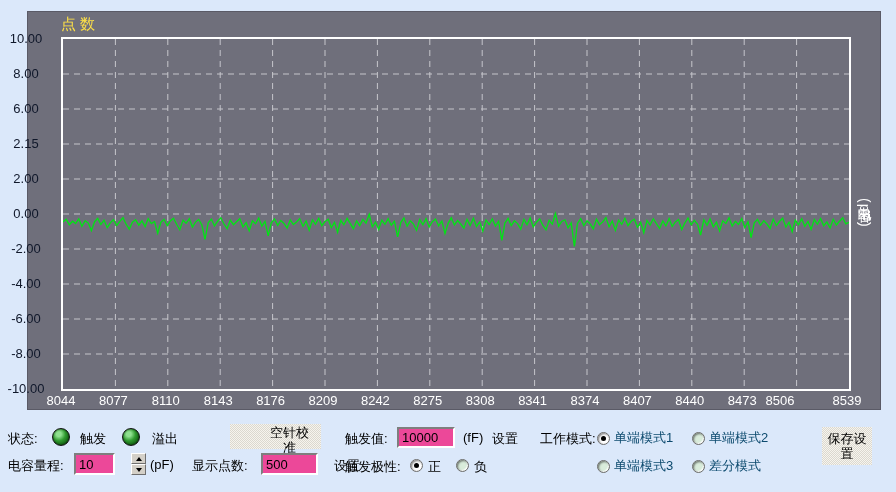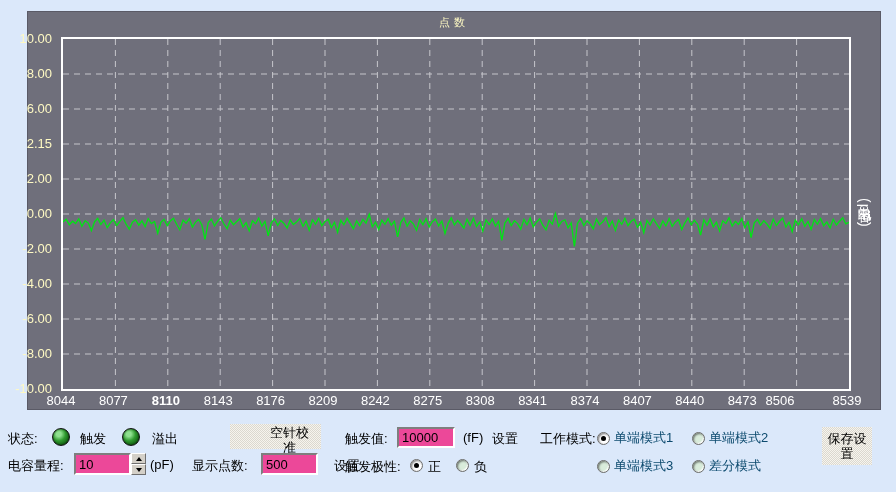--- a/index.html
+++ b/index.html
@@ -10,30 +10,30 @@
     position:relative;overflow:hidden;
     -webkit-font-smoothing:none;
   }
   
   .chart-panel{
     position:absolute;left:27px;top:11px;width:854px;height:399px;
     background:#6f6f7b;border:1px solid #5a5a66;box-sizing:border-box;
   }
   .chart-title{
     position:absolute;left:33px;top:3px;width:786px;
-    text-align:center;color:#fef9c3;font-size:11px;letter-spacing:4px;
+    text-align:left;color:#fde047;font-size:15px;letter-spacing:4px;
   }
   .plot{
     position:absolute;left:33px;top:25px;width:786px;height:350px;
     border:2px solid #ffffff;box-sizing:content-box;background:#6f6f7b;
   }
   .plot svg{display:block;}
   .ytick{
-    position:absolute;right:828px;width:52px;text-align:right;
-    color:#fef9c3;font-size:13px;line-height:13px;
+    position:absolute;right:828px;width:52px;text-align:center;
+    color:#0f172a;font-size:13px;line-height:13px;
   }
   .xtick{
     position:absolute;top:381px;width:60px;margin-left:-30px;text-align:center;
     color:#ffffff;font-size:13px;
   }
   .y-axis-label{
     position:absolute;left:824px;top:25px;height:350px;width:26px;
     display:flex;align-items:center;justify-content:center;
     color:#ffffff;font-size:14px;
     writing-mode:vertical-rl;letter-spacing:1px;
@@ -99,21 +99,21 @@
       <div class="ytick" style="top: 195px; margin-left: 14px;">0.00</div>
       <div class="ytick" style="top: 230px;">-2.00</div>
       <div class="ytick" style="top: 265px;">-4.00</div>
       <div class="ytick" style="top: 300px;">-6.00</div>
       <div class="ytick" style="top: 335px;">-8.00</div>
       <div class="ytick" style="top: 370px;">-10.00</div>
     </div>
   <div id="xticks">
       <div class="xtick" style="left: 33px;">8044</div>
       <div class="xtick" style="left: 85.4px;">8077</div>
-      <div class="xtick" style="left: 137.8px; font-weight: bold;">8110</div>
+      <div class="xtick" style="left: 137.8px;">8110</div>
       <div class="xtick" style="left: 190.2px;">8143</div>
       <div class="xtick" style="left: 242.6px;">8176</div>
       <div class="xtick" style="left: 295px;">8209</div>
       <div class="xtick" style="left: 347.4px;">8242</div>
       <div class="xtick" style="left: 399.8px;">8275</div>
       <div class="xtick" style="left: 452.2px;">8308</div>
       <div class="xtick" style="left: 504.6px;">8341</div>
       <div class="xtick" style="left: 557px;">8374</div>
       <div class="xtick" style="left: 609.4px;">8407</div>
       <div class="xtick" style="left: 661.8px;">8440</div>
@@ -153,21 +153,21 @@
 </div>
 
 <span class="lbl" style="left:8px;top:430px;">状态:</span>
 <span class="led" style="left:52px;top:428px;"></span>
 <span class="lbl" style="left:80px;top:430px;">触发</span>
 <span class="led" style="left:122px;top:428px;"></span>
 <span class="lbl" style="left:152px;top:430px;">溢出</span>
 <button class="dither-btn" style="left:230px;top:424px;width:91px;height:25px;">空针校准</button>
 
 <span class="lbl" style="left:8px;top:457px;">电容量程:</span>
-<input class="tb" style="left: 74px; top: 453px; width: 57px; height: 22px;" value="10">
+<input class="tb" style="left: 74px; top: 453px; width: 41px; height: 22px;" value="10">
 <span class="spinner" style="left:131px;top:453px;">
   <span class="spin-btn spin-up">
       <span class="arrow-up"></span>
     </span>
   <span class="spin-btn spin-down">
       <span class="arrow-down"></span>
     </span>
 </span>
 <span class="lbl" style="left:150px;top:457px;">(pF)</span>
 <span class="lbl" style="left:192px;top:457px;">显示点数:</span>

